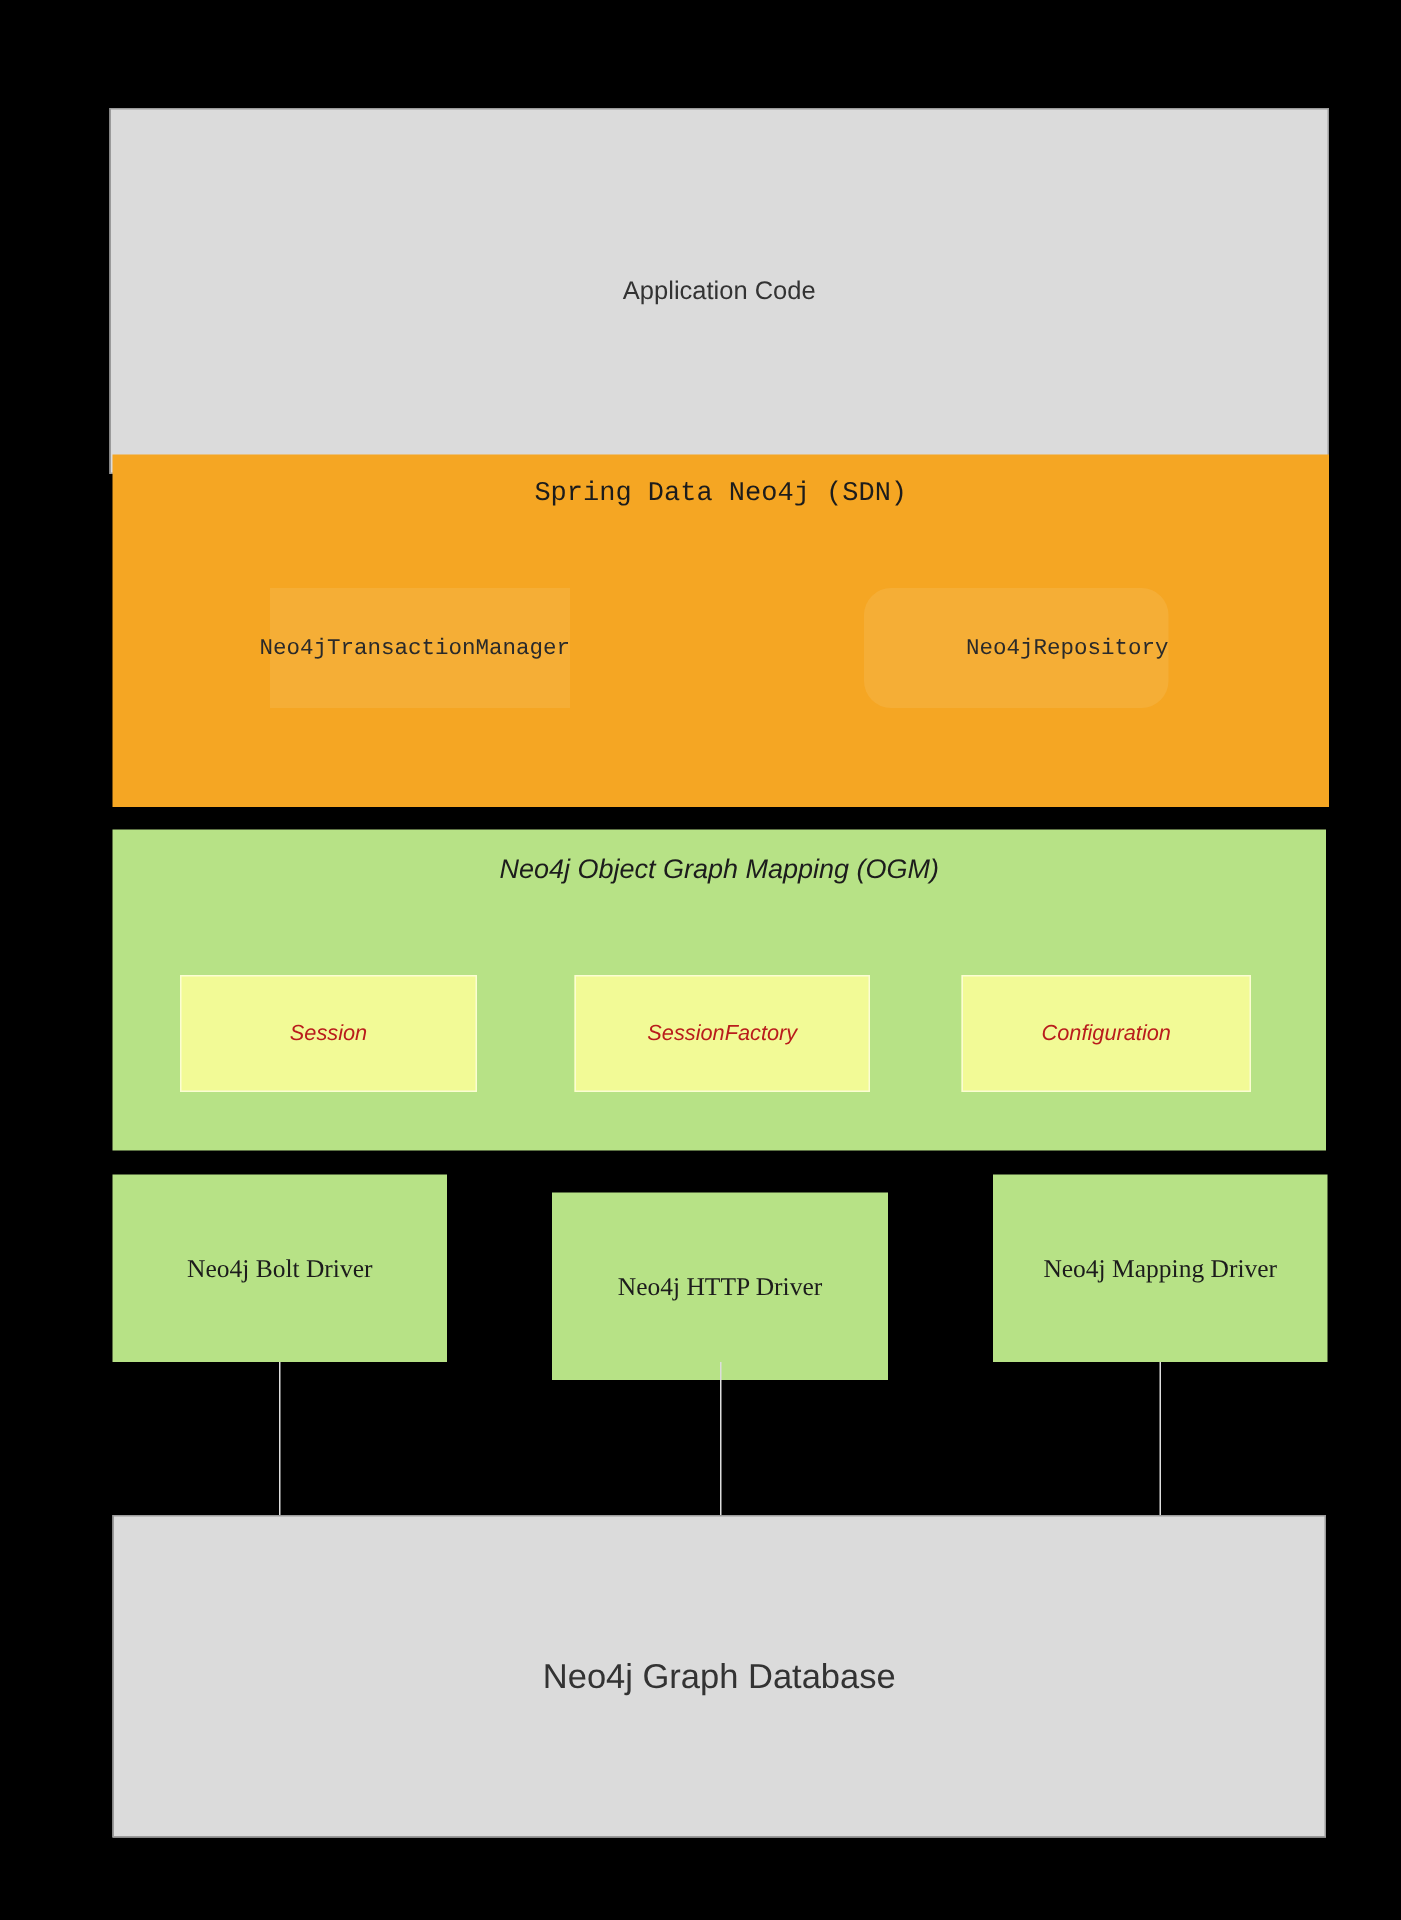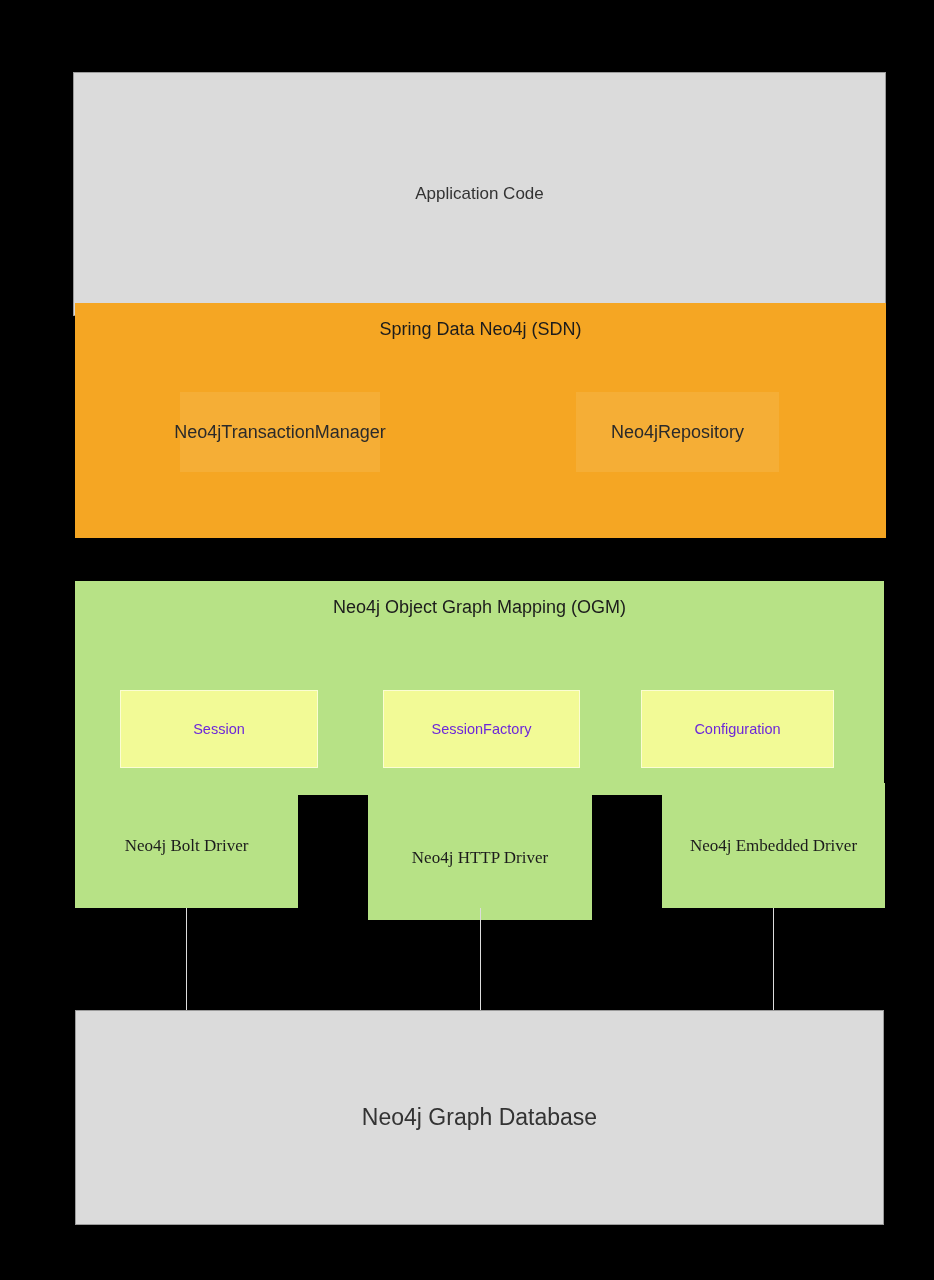--- a/index.html
+++ b/index.html
@@ -37,33 +37,33 @@
     text-align:center;
     font-size:18px;
     color:var(--text-black);
   }
   .sdn{
     background:var(--orange);
     color:var(--text-black);
   }
   .sdn-inner{
     background:var(--orange-inner);
-    font-size:18px;
+    font-size:15px;
     color:#2a2a2a;
+    justify-content:flex-end;
   }
   .ogm{
     background:var(--green);
     color:var(--text-black);
   }
   .ogm-inner{
     background:var(--yellow);
     border:1px solid var(--yellow-border);
     font-size:14.5px;
-    color:#6d28d9;
-    margin-top:12px;
+    color:#b91c1c;
   }
   .driver{
     background:var(--green);
     font-size:17px;
     color:var(--text-black);
     font-family:Liberation Serif, serif;
   }
   .connector{
     position:absolute;
     width:1px;
@@ -75,51 +75,51 @@
 </style>
 </head>
 <body>
 
 <div class="canvas">
 
   <div class="box gray-box" style="left:73px;top:72px;width:813px;height:244px;text-align:center;">
     <span>Application Code</span>
   </div>
 
-  <div class="box sdn" style="left:75px;top:303px;width:811px;height:235px;">
+  <div class="box sdn" style="left:75px;top:303px;width:811px;height:235px;font-family:Liberation Mono, monospace;">
     <div class="layer-title">Spring Data Neo4j (SDN)</div>
     <div class="box sdn-inner" style="left:105px;top:89px;width:200px;height:80px;">
       <span>Neo4jTransactionManager</span>
     </div>
-    <div class="box sdn-inner" style="left:501px;top:89px;width:203px;height:80px;">
+    <div class="box sdn-inner" style="left:501px;top:89px;width:203px;height:80px;border-radius:18px;">
       <span>Neo4jRepository</span>
     </div>
   </div>
 
-  <div class="box ogm" style="left:75px;top:581px;width:809px;height:214px;">
+  <div class="box ogm" style="left:75px;top:553px;width:809px;height:214px;font-style:italic;">
     <div class="layer-title">Neo4j Object Graph Mapping (OGM)</div>
     <div class="box ogm-inner" style="left:45px;top:97px;width:198px;height:78px;">
       <span>Session</span>
     </div>
     <div class="box ogm-inner" style="left:308px;top:97px;width:197px;height:78px;">
       <span>SessionFactory</span>
     </div>
     <div class="box ogm-inner" style="left:566px;top:97px;width:193px;height:78px;">
       <span>Configuration</span>
     </div>
   </div>
 
   <div class="box driver" style="left:75px;top:783px;width:223px;height:125px;">
     <span>Neo4j Bolt Driver</span>
   </div>
   <div class="box driver" style="left:368px;top:783px;width:224px;height:125px;margin-top:12px;">
     <span>Neo4j HTTP Driver</span>
   </div>
   <div class="box driver" style="left:662px;top:783px;width:223px;height:125px;">
-    <span>Neo4j Embedded Driver</span>
+    <span>Neo4j Mapping Driver</span>
   </div>
 
   <div class="connector" style="left:186px;"></div>
   <div class="connector" style="left:480px;"></div>
   <div class="connector" style="left:773px;"></div>
 
   <div class="box gray-box" style="left:75px;top:1010px;width:809px;height:215px;">
     <span class="db-label">Neo4j Graph Database</span>
   </div>
 

